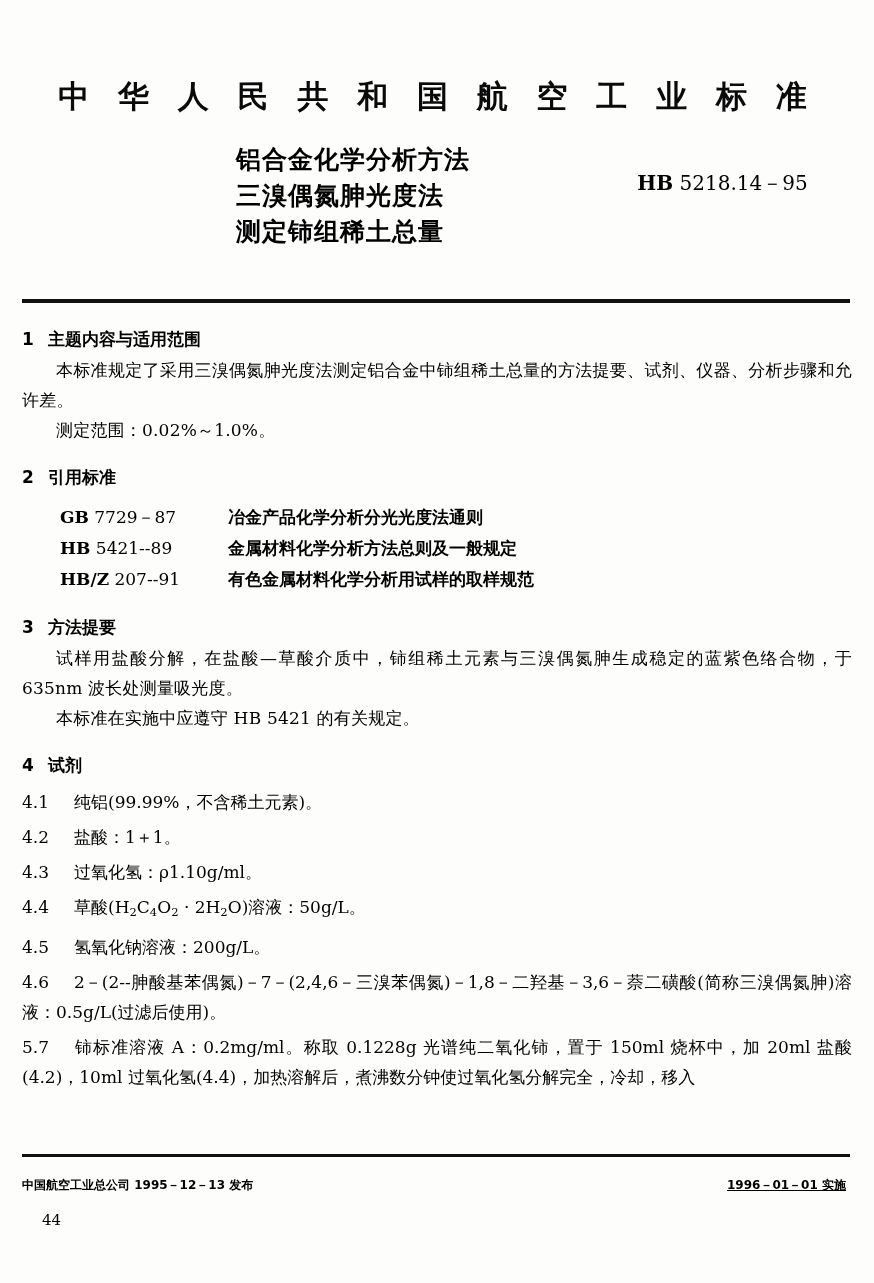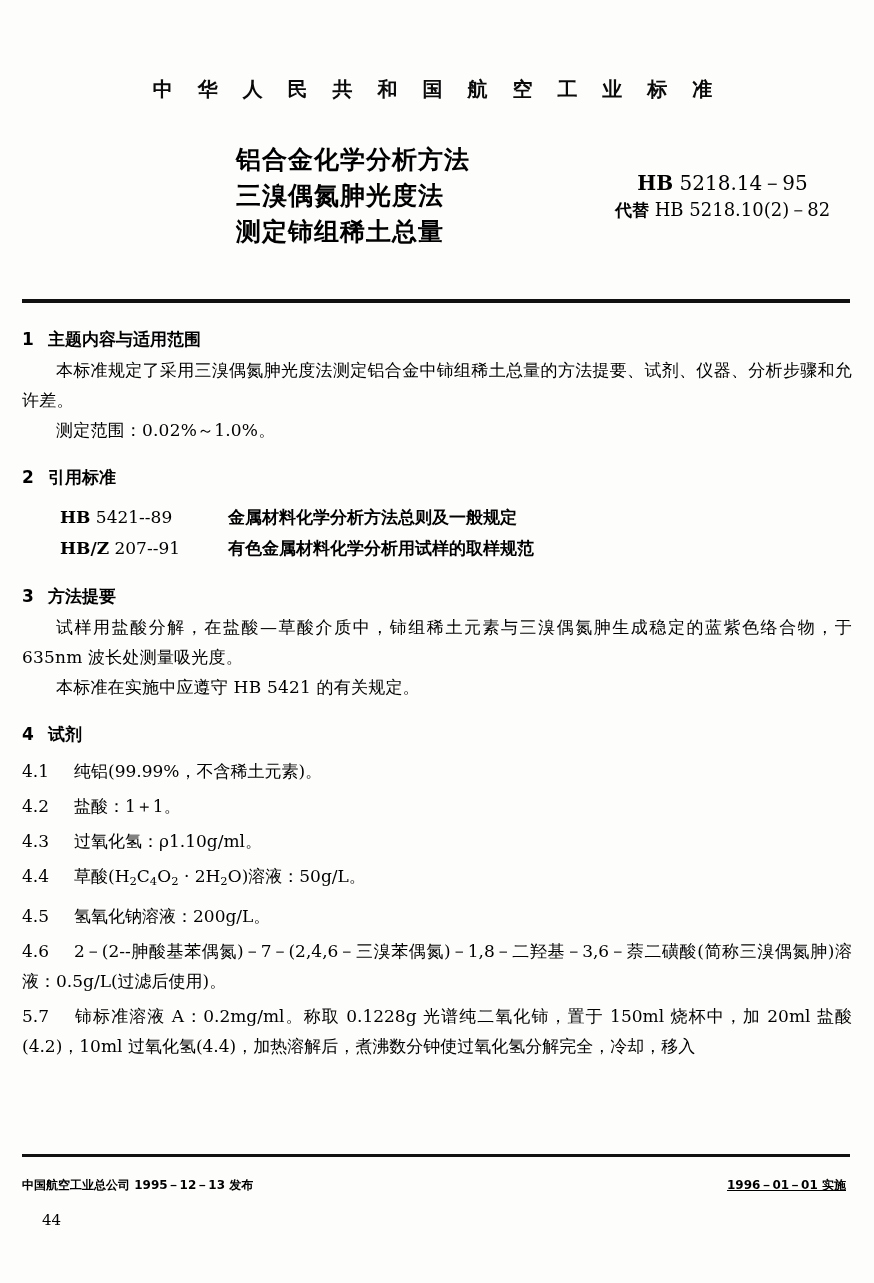--- a/index.html
+++ b/index.html
@@ -26,21 +26,21 @@
   .doc-header {
     position: absolute;
     top: 76px;
     left: 0;
     right: 0;
     text-align: center;
   }
   .doc-header .cn-title {
     font-family: "DejaVu Sans", "Liberation Sans", sans-serif;
     font-weight: bold;
-    font-size: 20px;
+    font-size: 31px;
     letter-spacing: 9px;
     color: #0a0a0a;
     white-space: nowrap;
   }
 
   
   .title-block {
     position: absolute;
     top: 142px;
     left: 0;
@@ -220,34 +220,37 @@
   </div>
 
   <div class="title-block">
     <div class="title-lines">
       <div class="tline">铝合金化学分析方法</div>
       <div class="tline">三溴偶氮胂光度法</div>
       <div class="tline">测定铈组稀土总量</div>
     </div>
     <div class="std-id">
       <div class="std-number"><b>HB</b> <span>5218.14－95</span></div>
-      <div class="std-replaces"><span class="rep-label">代替</span> <span>HB 5218.10(2)－82</span></div>
     </div>
   </div>
 
   <div class="rule-top"></div>
 
   <div class="content">
 
     <h2 class="sec-head sec-gap-1"><span class="sec-num">1</span><span>主题内容与适用范围</span></h2>
     <p class="para indent">本标准规定了采用三溴偶氮胂光度法测定铝合金中铈组稀土总量的方法提要、试剂、仪器、分析步骤和允许差。</p>
     <p class="para indent">测定范围：0.02%～1.0%。</p>
 
     <h2 class="sec-head sec-gap"><span class="sec-num">2</span><span>引用标准</span></h2>
     <ul class="ref-list">
+      <li>
+        <span class="ref-code"><span class="ref-pref">GB</span><span> 7729－87</span></span>
+        <span class="ref-name">冶金产品化学分析分光光度法通则</span>
+      </li>
       <li>
         <span class="ref-code"><span class="ref-pref">HB</span><span> 5421--89</span></span>
         <span class="ref-name">金属材料化学分析方法总则及一般规定</span>
       </li>
       <li>
         <span class="ref-code"><span class="ref-pref">HB/Z</span><span> 207--91</span></span>
         <span class="ref-name">有色金属材料化学分析用试样的取样规范</span>
       </li>
     </ul>
 

